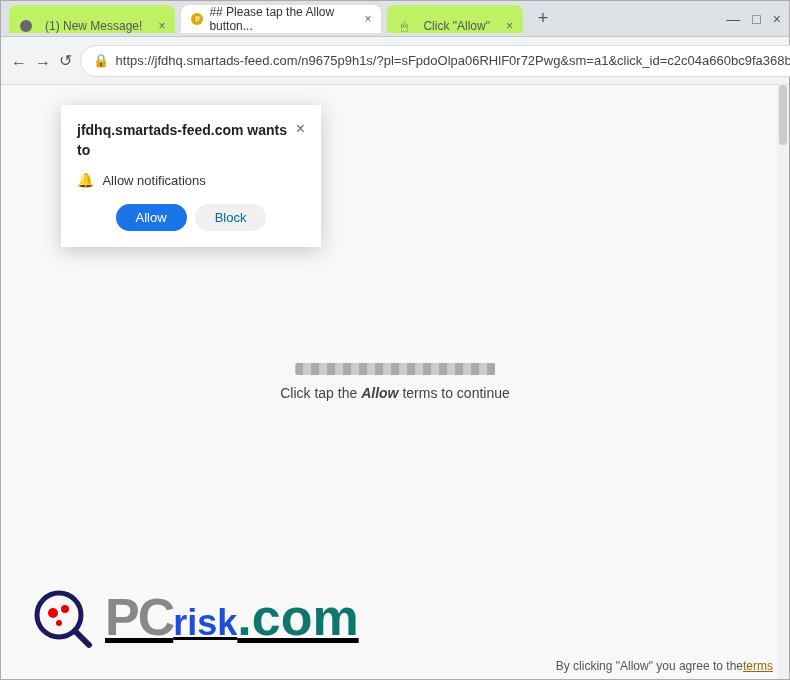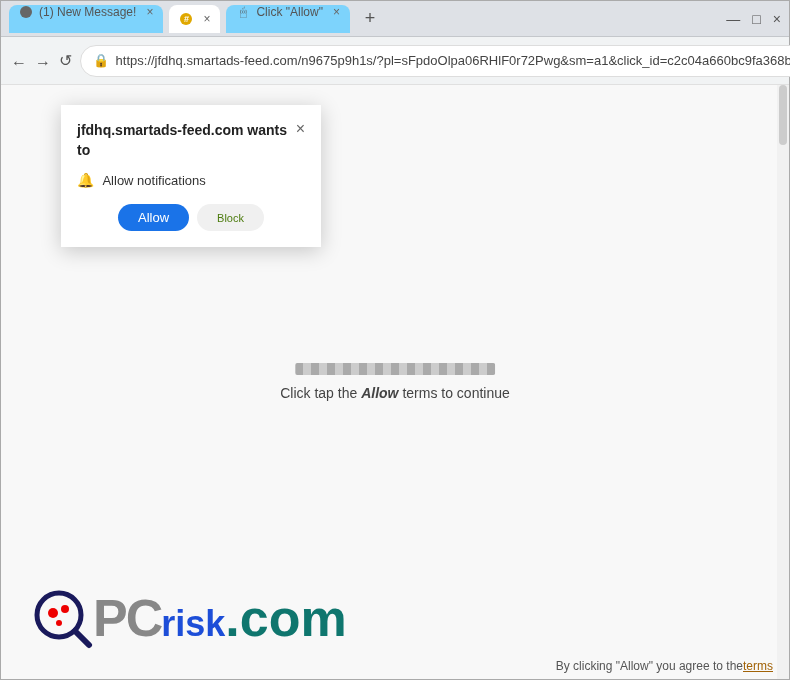--- a/index.html
+++ b/index.html
@@ -4,21 +4,21 @@
   <style>
     * { margin: 0; padding: 0; box-sizing: border-box; }
     body { width: 790px; height: 680px; overflow: hidden; font-family: Arial, sans-serif; background: #fff; }
 
     
     .browser-outer { width: 790px; height: 680px; border: 1px solid #aaa; display: flex; flex-direction: column; background: #f1f3f4; }
 
     
     .title-bar { height: 36px; background: #dee1e6; display: flex; align-items: center; padding: 0 8px; gap: 6px; border-bottom: 1px solid #c4c7cb; }
     .tab { height: 28px; background: #fff; border-radius: 8px 8px 0 0; padding: 0 10px; display: flex; align-items: center; gap: 6px; font-size: 12px; color: #333; max-width: 200px; }
-    .tab-inactive { height: 28px; background: #7dd3fc; border-radius: 8px 8px 0 0; padding: 0 10px; display: flex; align-items: flex-start; gap: 6px; font-size: 12px; color: #555; max-width: 200px; }
+    .tab-inactive { height: 28px; background: #bef264; border-radius: 8px 8px 0 0; padding: 0 10px; display: flex; align-items: flex-end; gap: 12px; font-size: 12px; color: #555; max-width: 200px; }
     .tab-close { font-size: 12px; color: #666; cursor: pointer; margin-left: 4px; }
     .tab-favicon { width: 14px; height: 14px; display: flex; align-items: center; justify-content: center; }
     .new-tab-btn { width: 28px; height: 28px; border-radius: 50%; display: flex; align-items: center; justify-content: center; font-size: 18px; color: #555; cursor: pointer; }
     .window-controls { margin-left: auto; display: flex; gap: 12px; align-items: center; }
     .win-ctrl { font-size: 14px; color: #555; cursor: pointer; }
 
     
     .address-bar { height: 48px; background: #f1f3f4; display: flex; align-items: center; padding: 0 10px; gap: 8px; border-bottom: 1px solid #e0e0e0; }
     .nav-btn { width: 28px; height: 28px; border-radius: 50%; display: flex; align-items: center; justify-content: center; font-size: 16px; color: #555; cursor: pointer; }
     .url-box { flex: 1; height: 32px; background: #fff; border-radius: 20px; border: 1px solid #ddd; display: flex; align-items: center; padding: 0 12px; gap: 6px; font-size: 13px; color: #333; }
@@ -30,30 +30,30 @@
 
     
     .notification-popup { position: absolute; top: 20px; left: 60px; width: 260px; background: #fff; border-radius: 0; box-shadow: 0 4px 20px rgba(0,0,0,0.2); padding: 16px; z-index: 10; }
     .popup-header { display: flex; justify-content: space-between; align-items: flex-start; margin-bottom: 12px; }
     .popup-title { font-size: 14px; font-weight: 600; color: #222; line-height: 1.4; }
     .popup-close { font-size: 16px; color: #666; cursor: pointer; line-height: 1; }
     .popup-option { display: flex; align-items: center; gap: 8px; font-size: 13px; color: #333; margin-bottom: 16px; }
     .bell-icon { font-size: 14px; color: #555; }
     .popup-buttons { display: flex; gap: 8px; justify-content: center; }
     .btn-allow { background: #1a73e8; color: #fff; border: none; border-radius: 20px; padding: 6px 20px; font-size: 13px; cursor: pointer; }
-    .btn-block { background: #f0f0f0; color: #4d7c0f; border: none; border-radius: 20px; padding: 6px 20px; font-size: 11px; cursor: pointer; }
+    .btn-block { background: #f0f0f0; color: #0369a1; border: none; border-radius: 20px; padding: 6px 20px; font-size: 13px; cursor: pointer; }
 
     
     .center-content { position: absolute; top: 50%; left: 50%; transform: translate(-50%, -50%); text-align: center; }
     .progress-bar-outer { width: 200px; height: 12px; background: #ccc; border-radius: 2px; overflow: hidden; margin: 0 auto 10px auto; background-image: repeating-linear-gradient(90deg, #aaa 0px, #aaa 8px, #ccc 8px, #ccc 16px); }
     .progress-text { font-size: 14px; color: #444; }
     .progress-text b { font-style: italic; }
 
     
-    .logo-area { position: absolute; bottom: 30px; left: 30px; display: flex; align-items: center; gap: 0; }
+    .logo-area { position: absolute; bottom: 30px; left: 30px; display: flex; gap: 12px; text-decoration: underline; }
     .logo-text { font-size: 52px; font-weight: 900; color: #888; letter-spacing: -2px; line-height: 1; }
     .logo-risk { color: #1d4ed8; font-size: 36px; font-weight: 900; }
     .logo-dot-com { color: #0f766e; font-size: 52px; font-weight: 900; }
 
     
     .bottom-bar { position: absolute; bottom: 0; right: 0; width: 100%; background: transparent; display: flex; justify-content: flex-end; padding: 6px 16px; font-size: 12px; color: #555; }
     .terms-link { color: #a16207; text-decoration: underline; cursor: pointer; }
 
     
     .scrollbar { position: absolute; right: 0; top: 0; bottom: 0; width: 12px; background: #f1f1f1; }
@@ -74,20 +74,21 @@
       <div class="tab-favicon">
         <div class="favicon-dot"></div>
       </div>
       <span>(1) New Message!</span>
       <span class="tab-close">×</span>
     </div>
     <div class="tab">
       <div class="tab-favicon">
         <div class="favicon-warn">#</div>
       </div>
+      <span>## Please tap the Allow button...</span>
       <span class="tab-close">×</span>
     </div>
     <div class="tab-inactive">
       <div class="tab-favicon">
         <span class="favicon-cursor">🖱</span>
       </div>
       <span>Click "Allow"</span>
       <span class="tab-close">×</span>
     </div>
     <div class="new-tab-btn">+</div>

